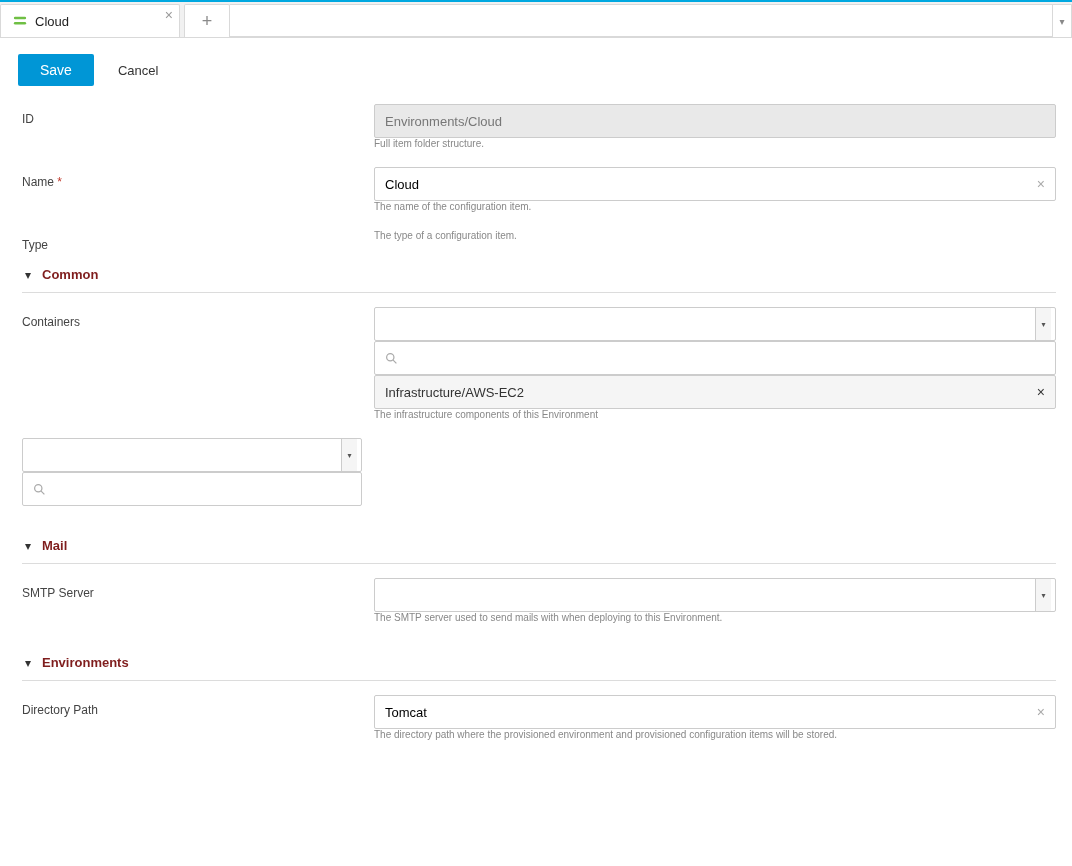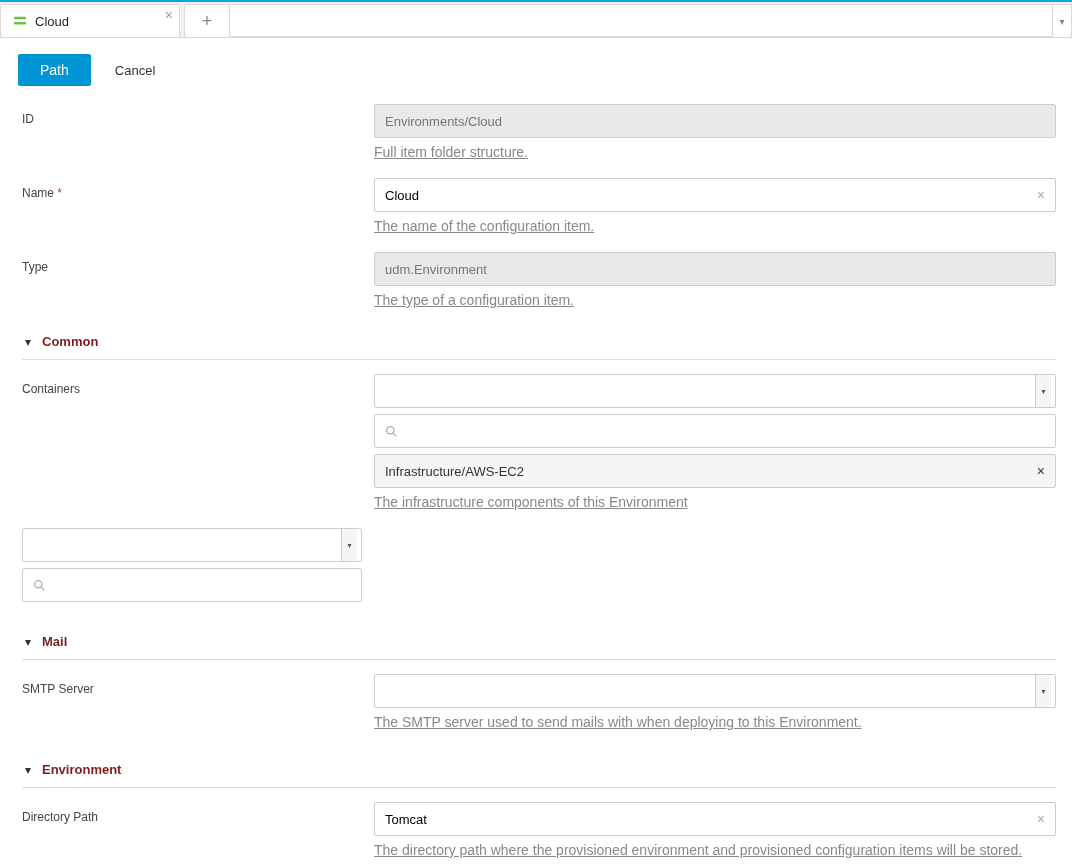--- a/index.html
+++ b/index.html
@@ -20,32 +20,32 @@
     .chev { font-size: 10px; color: #888; }
 
     .content { padding: 12px 16px 40px 16px; }
     .actions { display: flex; align-items: center; gap: 24px; margin: 4px 0 18px 2px; }
     .btn-primary { background: #0096d6; color: #fff; border: none; padding: 8px 22px; font-size: 14px; border-radius: 2px; cursor: pointer; }
     .link-cancel { color: #333; font-size: 13px; cursor: pointer; }
 
     .form { display: grid; grid-template-columns: 340px 1fr; column-gap: 12px; row-gap: 0; margin-left: 6px; }
     .field-label { font-size: 12px; color: #444; padding-top: 8px; }
     .field-label.required::after { content: " *"; color: #c0392b; }
-    .field-col { display: flex; flex-direction: column; gap: 6px; margin-bottom: 18px; }
+    .field-col { display: flex; flex-direction: column; gap: 0; margin-bottom: 18px; }
     .field-col:last-child { margin-bottom: 0; }
 
     .input, .input-readonly, .select-like, .chip-row {
       width: 100%; border: 1px solid #ccc; border-radius: 2px; background: #fff;
       font-size: 13px; color: #333; height: 34px; padding: 0 10px;
       display: flex; align-items: center; position: relative;
     }
     .input input[type="text"] { border: none; outline: none; width: 100%; font-size: 13px; font-family: inherit; background: transparent; }
     .input-readonly { background: #e9e9e9; color: #666; }
     .input-readonly span { color: #777; }
-    .helper { font-size: 14px; color: #888; text-decoration: underline; }
+    .helper { font-size: 10px; color: #888; }
     .clear-x { position: absolute; right: 10px; color: #aaa; font-size: 14px; cursor: pointer; }
 
     .select-like { justify-content: flex-end; padding-right: 4px; }
     .select-handle { width: 16px; height: 100%; border-left: 1px solid #ccc; display: flex; align-items: center; justify-content: center; background: #f5f5f5; cursor: pointer; }
     .select-handle .tri { font-size: 8px; color: #555; }
 
     .search-input { gap: 8px; }
     .search-input .mag { color: #aaa; font-size: 13px; }
 
     .chip-row { background: #f5f5f5; justify-content: space-between; align-items: center; }
@@ -78,21 +78,21 @@
     <span class="plus">+</span>
   </div>
   <div class="tabbar-spacer"></div>
   <div class="tabbar-right">
     <span class="chev">▾</span>
   </div>
 </div>
 
 <div class="content">
   <div class="actions">
-    <button class="btn-primary">Path</button>
+    <button class="btn-primary">Save</button>
     <a class="link-cancel">Cancel</a>
   </div>
 
   <div class="form">
 
     <div class="field-label">ID</div>
     <div class="field-col">
       <div class="input-readonly">
         <span>Environments/Cloud</span>
       </div>
@@ -103,23 +103,20 @@
     <div class="field-col">
       <div class="input">
         <input type="text" value="Cloud" style="">
         <span class="clear-x">×</span>
       </div>
       <div class="helper">The name of the configuration item.</div>
     </div>
 
     <div class="field-label">Type</div>
     <div class="field-col">
-      <div class="input-readonly">
-        <span>udm.Environment</span>
-      </div>
       <div class="helper">The type of a configuration item.</div>
     </div>
 
     <div class="section-header first">
       <span class="chev-toggle">▾</span>
       <span class="title">Common</span>
     </div>
 
     <div class="field-label">Containers</div>
     <div class="field-col">
@@ -171,21 +168,21 @@
       <div class="select-like">
         <div class="select-handle">
             <span class="tri">▾</span>
           </div>
       </div>
       <div class="helper">The SMTP server used to send mails with when deploying to this Environment.</div>
     </div>
 
     <div class="section-header">
       <span class="chev-toggle">▾</span>
-      <span class="title">Environment</span>
+      <span class="title">Environments</span>
     </div>
 
     <div class="field-label">Directory Path</div>
     <div class="field-col">
       <div class="input">
         <input type="text" value="Tomcat" style="">
         <span class="clear-x">×</span>
       </div>
       <div class="helper">The directory path where the provisioned environment and provisioned configuration items will be stored.</div>
     </div>

